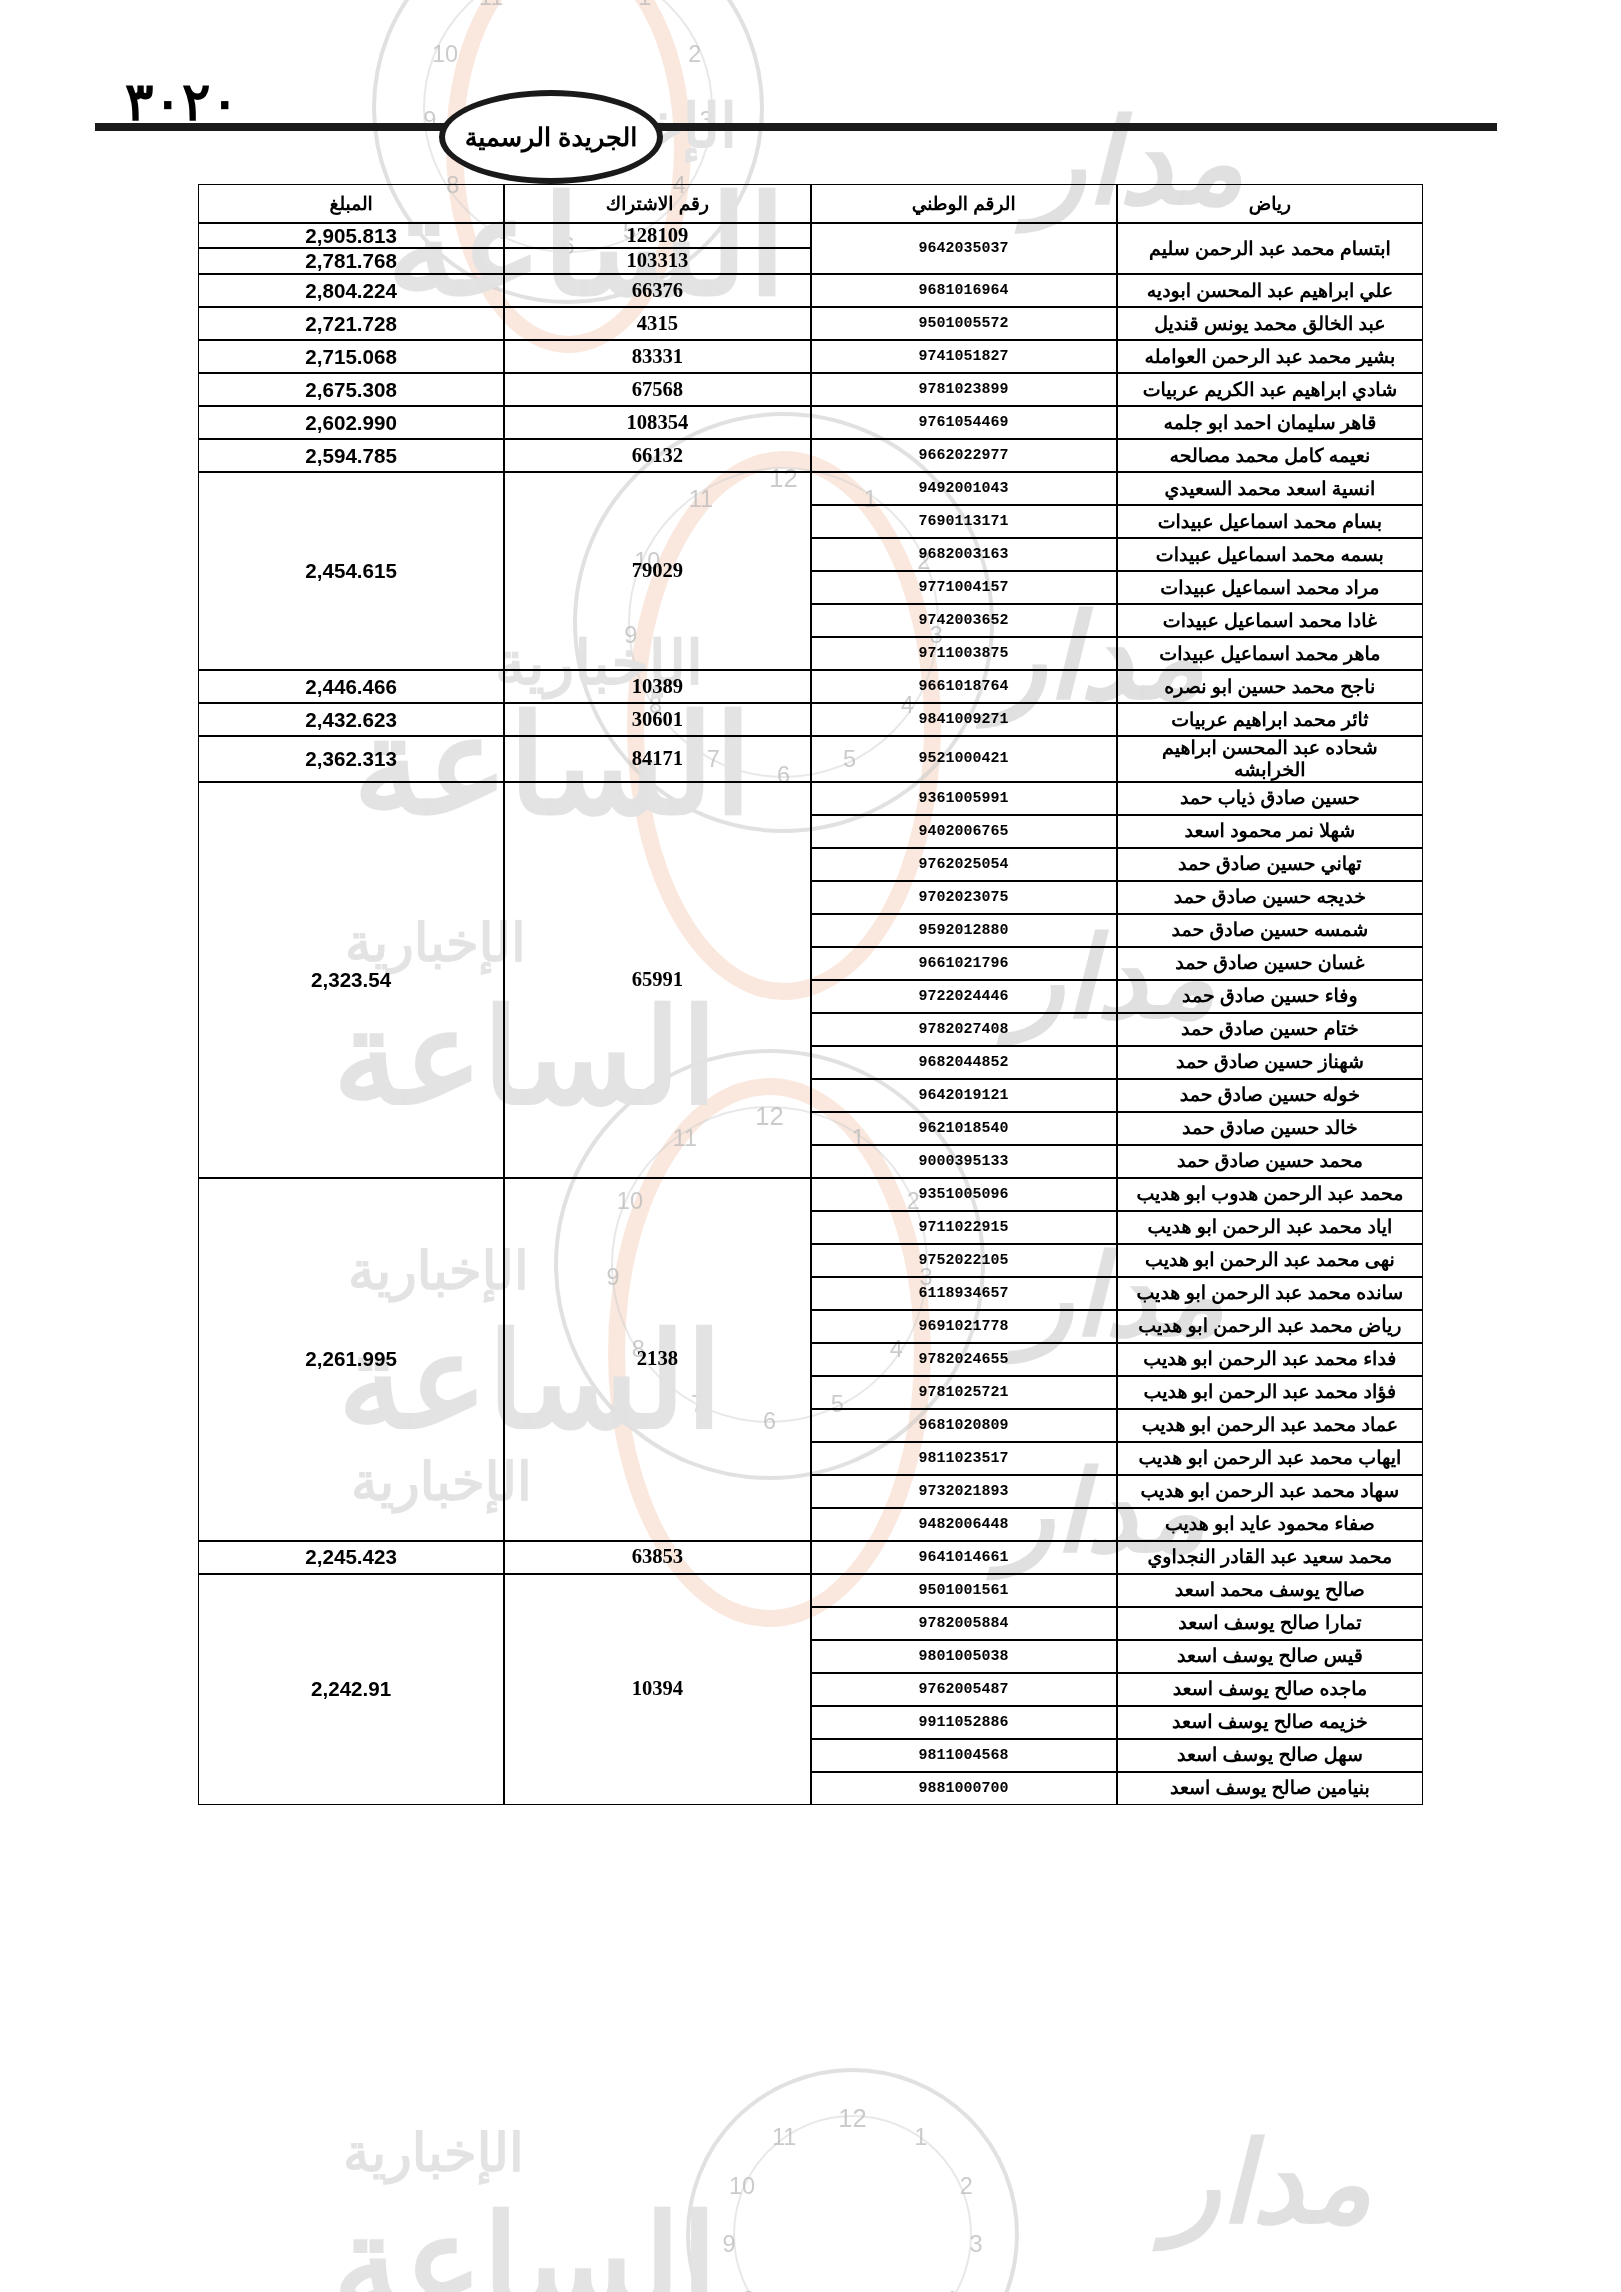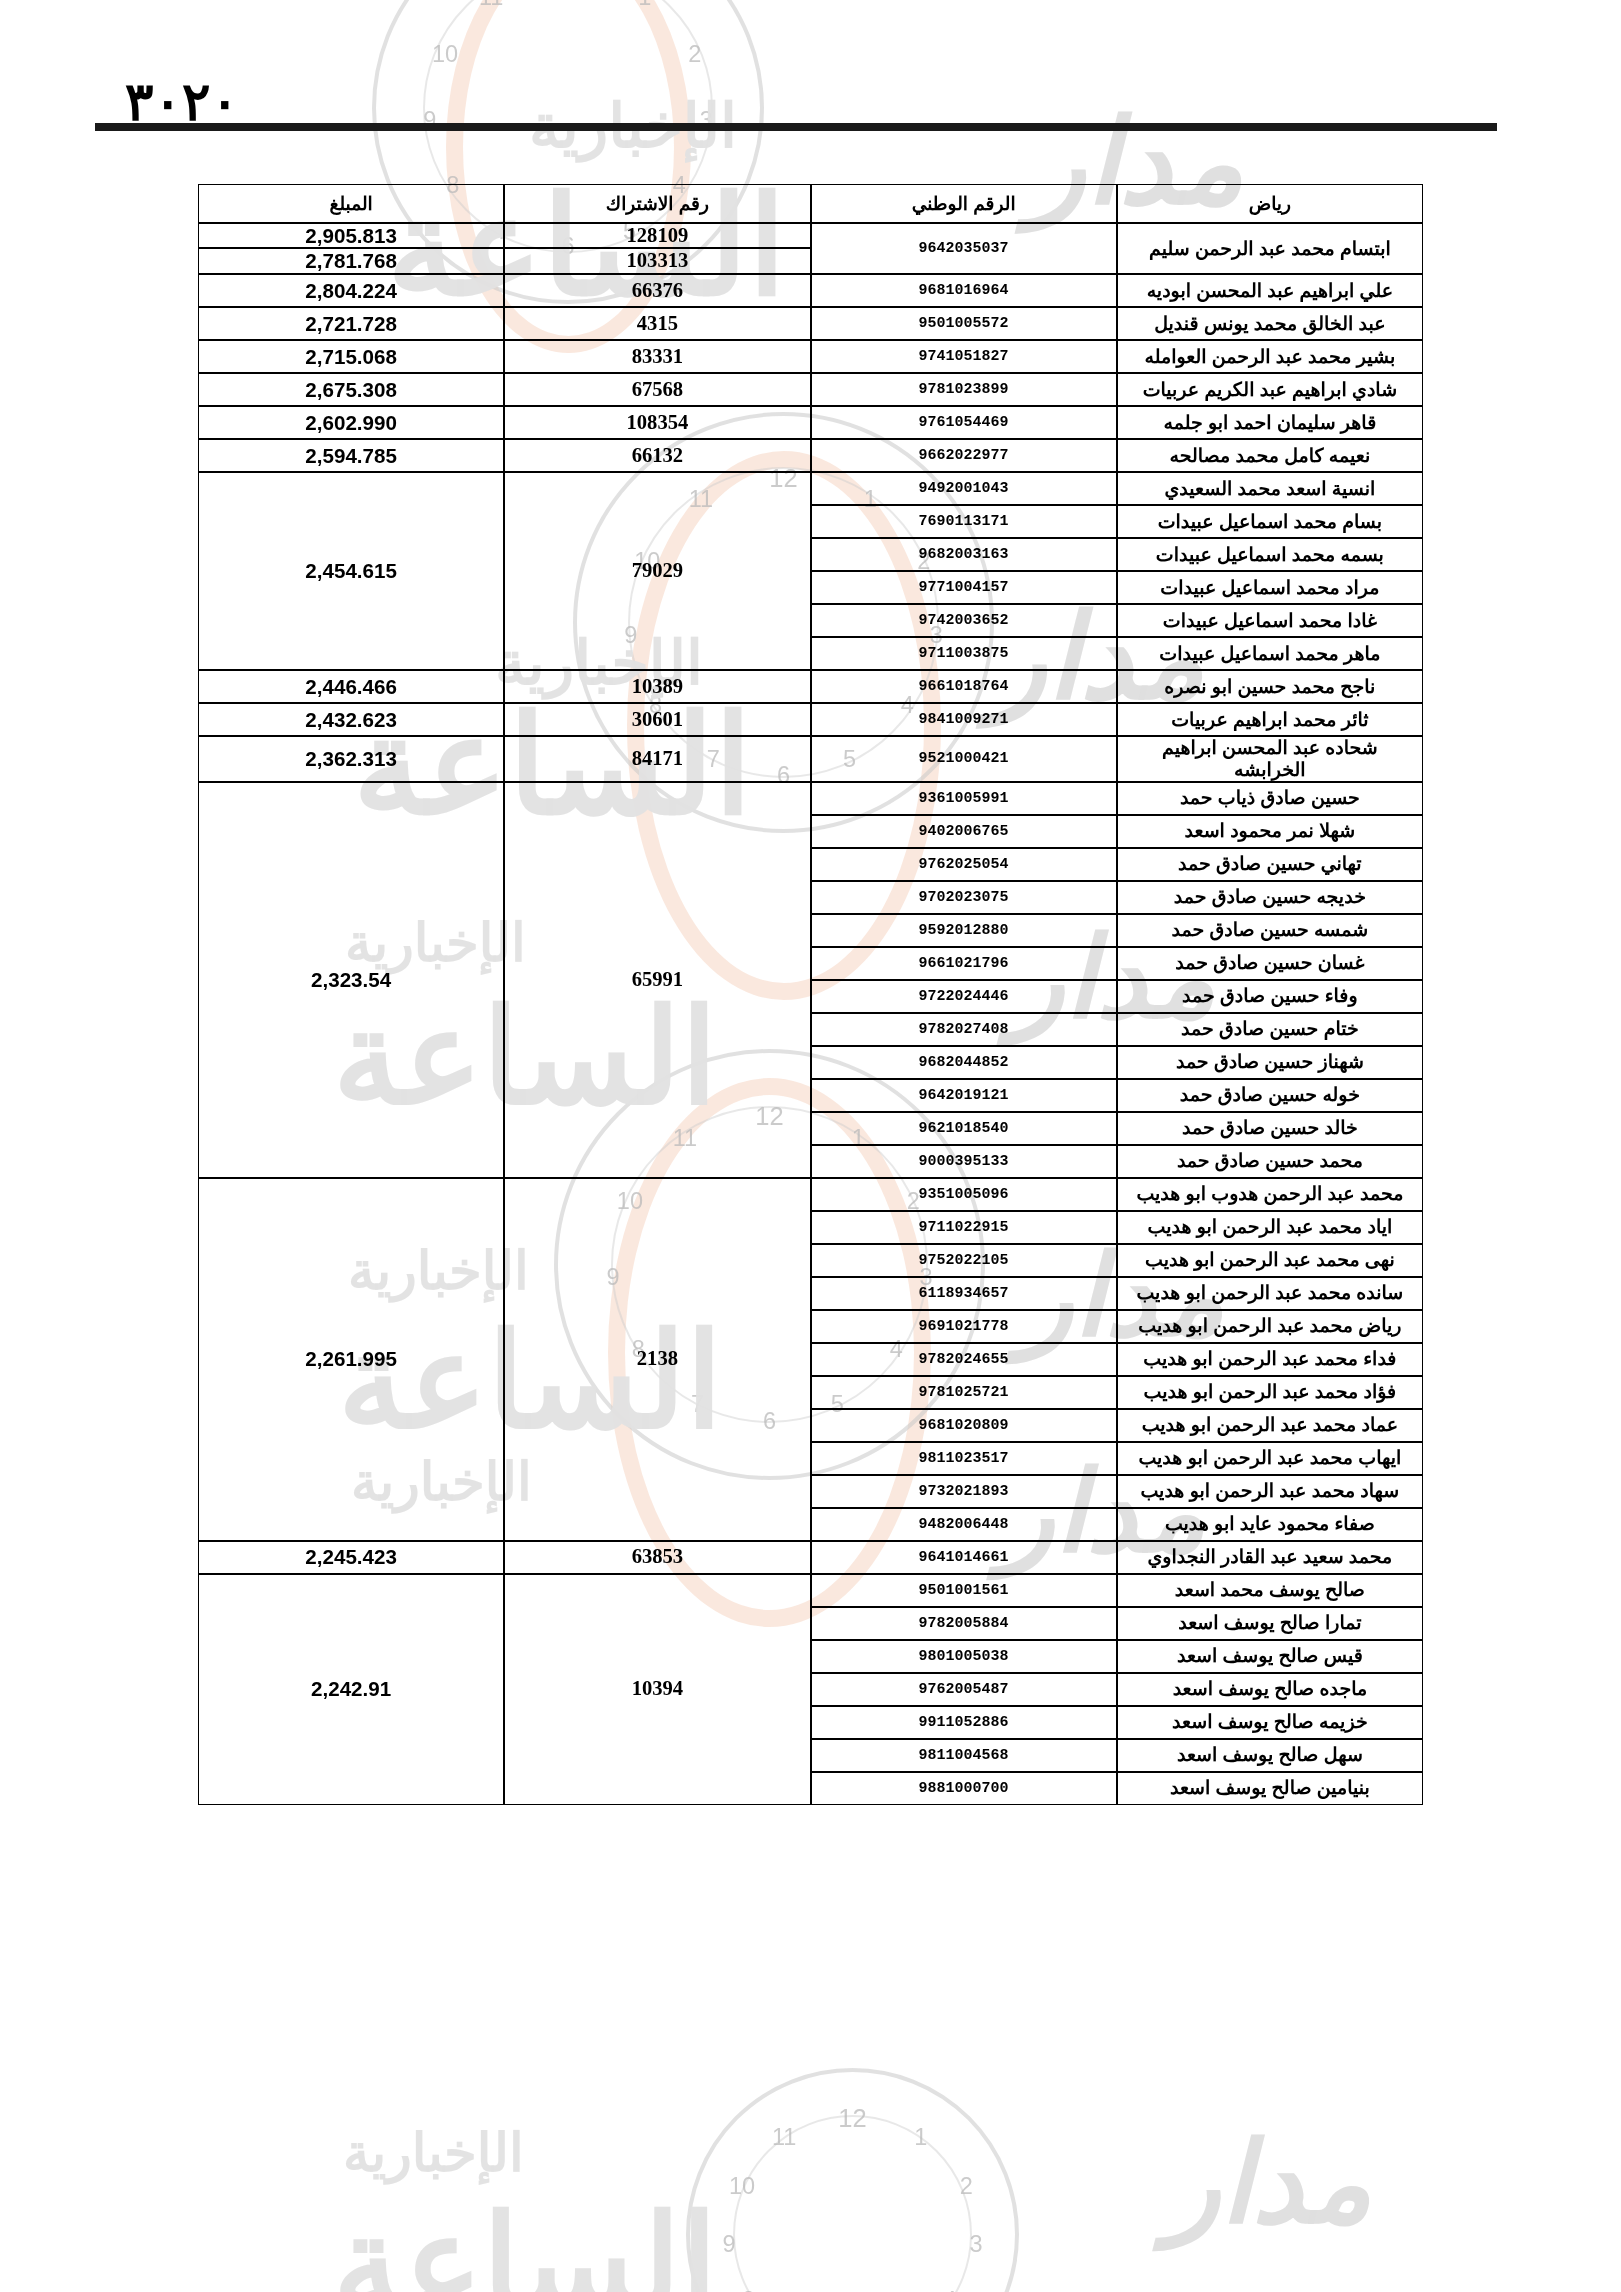--- a/index.html
+++ b/index.html
@@ -215,20 +215,23 @@
   <div class="wm-madar" style="left:1000px;top:1446px;font-size:113px;">مدار</div>
 
   <div class="wm-text" style="left:343px;top:2122px;font-size:53px;">الإخبارية</div>
   <div class="wm-madar" style="left:1166px;top:2117px;font-size:113px;">مدار</div>
   <div class="wm-text" style="left:333px;top:2186px;font-size:132px;">الساعة</div>
 </div>
 
 <div class="page-head">
   <div class="page-number">٣٠٢٠</div>
   <div class="rule"></div>
+  <div class="gazette-badge">
+    <span>الجريدة الرسمية</span>
+  </div>
 </div>
 
 <div class="table-wrap">
   <table class="reg">
     <thead>
       <tr>
         <th class="c-name">رياض</th>
         <th class="c-nid">الرقم الوطني</th>
         <th class="c-sub">رقم الاشتراك</th>
         <th class="c-amt">المبلغ</th>

